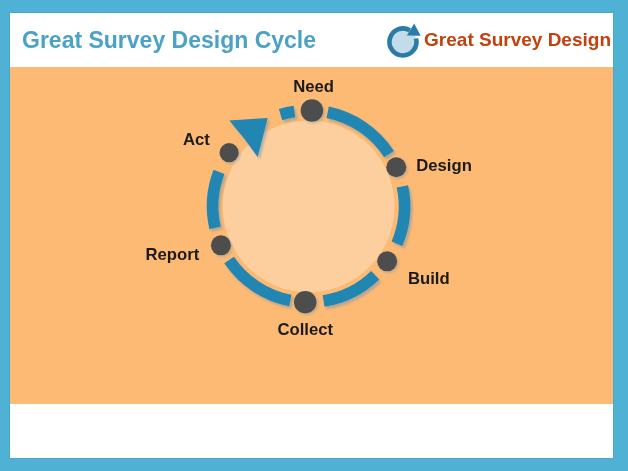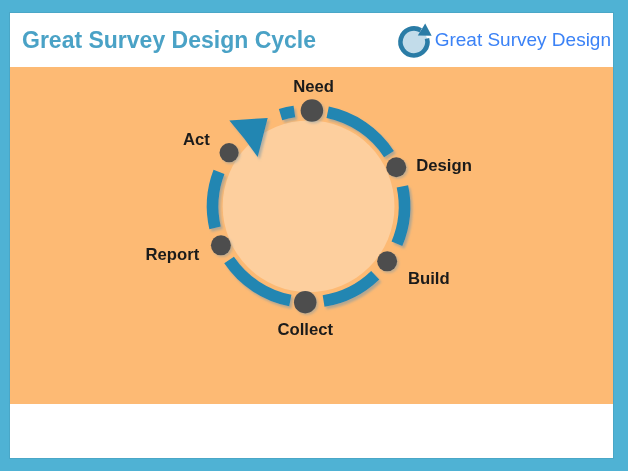--- a/index.html
+++ b/index.html
@@ -46,21 +46,21 @@
       <div class="logo">
         <span>
           <svg width="40" height="42" viewBox="0 0 40 42" aria-hidden="true">
             <circle cx="20" cy="23" r="13.5" fill="#c2dcea"></circle>
             <path d="M 26.8 11.3 A 13.5 13.5 0 1 0 33.0 19.5" fill="none" stroke="#2a7ca6" stroke-width="4.6"></path>
             <g transform="translate(27.5,10.5) rotate(32)">
               <polygon points="0,-7 12,0 0,7" fill="#2a7ca6"></polygon>
             </g>
           </svg>
         </span>
-        <span class="logo-text" style="color: #3b82f6;">Great Survey Design</span>
+        <span class="logo-text" style="color: #c2410c; font-weight: bold;">Great Survey Design</span>
       </div>
     </div>
 
     <div class="content">
       <svg id="cycle-svg" width="603" height="337" viewBox="10 67 613 404">
         <defs>
           <filter id="ds" x="-30%" y="-30%" width="160%" height="160%">
             <feDropShadow dx="2.5" dy="3" stdDeviation="1.4" flood-color="#7a97a6" flood-opacity="0.55"></feDropShadow>
           </filter>
           <filter id="ds2" x="-30%" y="-30%" width="160%" height="160%">

